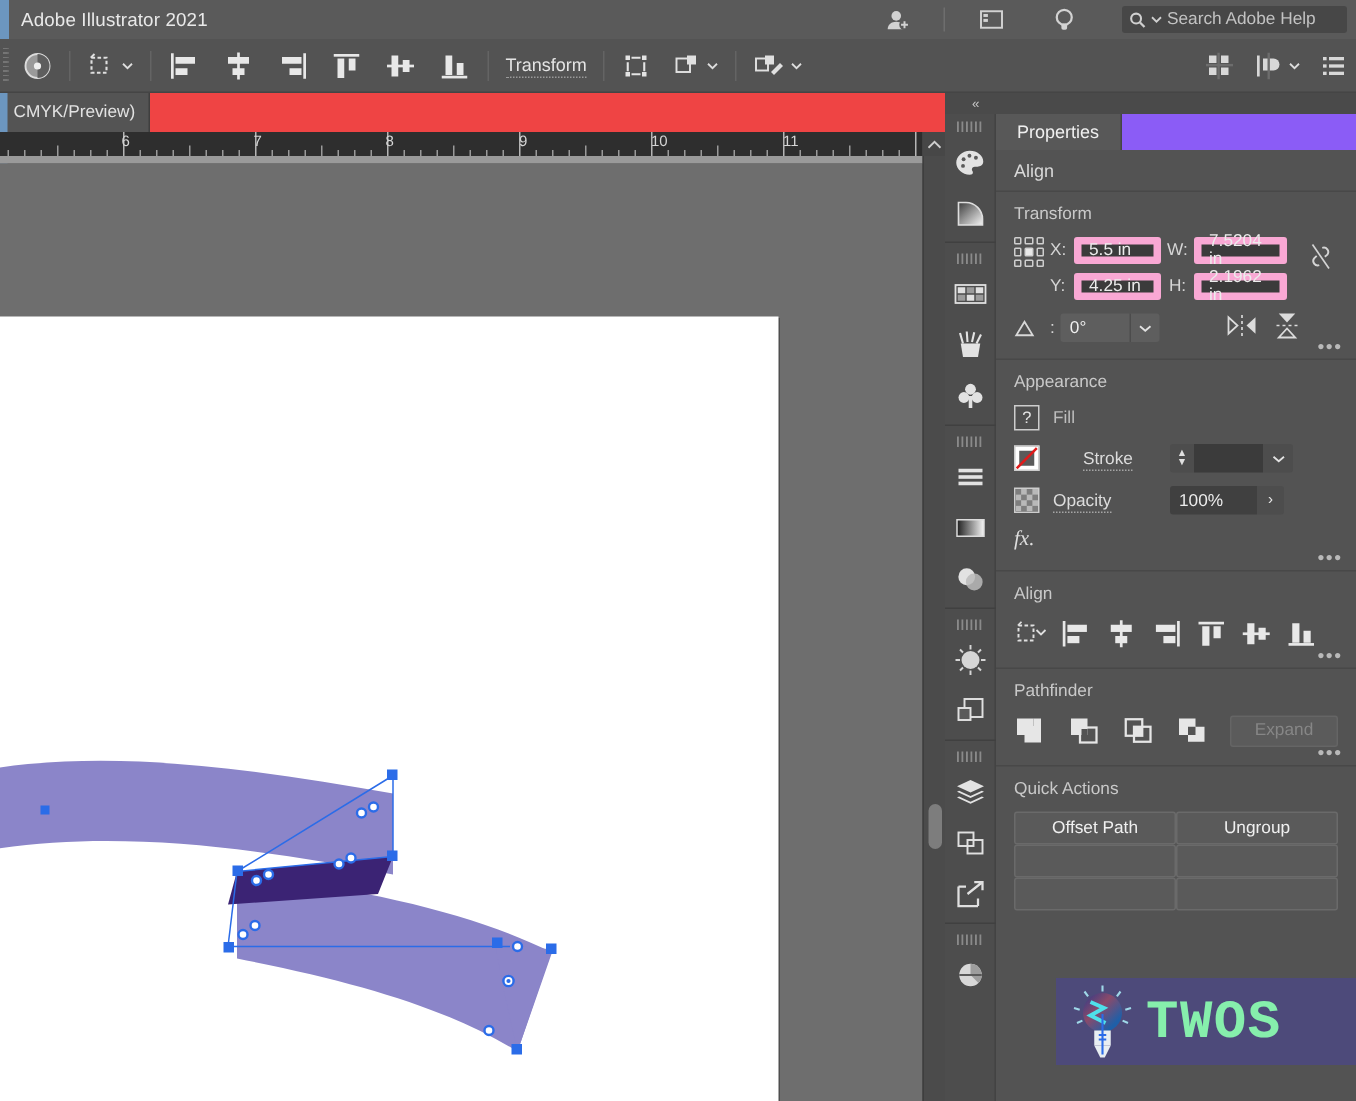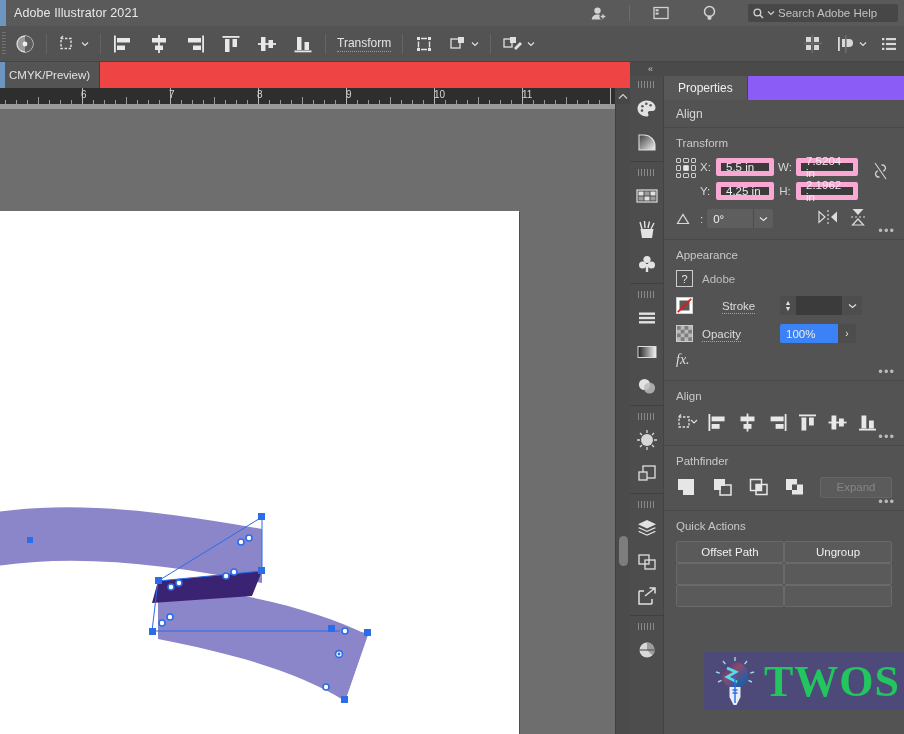--- a/index.html
+++ b/index.html
@@ -248,21 +248,21 @@
   }
   .stroke-val {
     width: 46px; height: 19px; background: #3b3b3b;
   }
   .stroke-drop {
     width: 20px; height: 19px; background: #4d4d4d; border-radius: 0 2px 2px 0;
     display: flex; align-items: center; justify-content: center;
   }
   .opacity-ctl { display: flex; align-items: center; }
   .opacity-val {
-    width: 58px; height: 19px; background: #3b82f6; border-radius: 2px 0 0 2px;
+    width: 58px; height: 19px; background: #404040; border-radius: 2px 0 0 2px;
     display: flex; align-items: center; padding-left: 6px;
     font-size: 11.5px; color: #ececec;
   }
   .opacity-arrow {
     width: 18px; height: 19px; background: #4d4d4d; border-radius: 0 2px 2px 0;
     display: flex; align-items: center; justify-content: center;
     font-size: 10px; color: #e6e6e6;
   }
   .fx { font-family: "Liberation Serif", serif; font-style: italic; font-size: 14px; color: #dedede; }
 
@@ -284,22 +284,22 @@
     font-size: 11.5px; color: #f0f0f0;
   }
 
   
   .watermark {
     position: absolute; left: 704px; top: 652px; width: 200px; height: 58px;
     background: #4d4a7a; display: flex; align-items: center; gap: 6px;
     padding-left: 8px; overflow: hidden;
   }
   .wm-text {
-    font-family: Liberation Serif, serif; font-weight: bold;
-    font-size: 44px; color: #22c55e; letter-spacing: 1px;
+    font-family: Liberation Mono, monospace; font-weight: bold;
+    font-size: 36px; color: #86efac; letter-spacing: 1px;
   }
 
   .left-edge-accent{
     position:absolute; left:0; top:62px; width:5px; height:47px; background:#6c96bf;
   }
 </style>
 </head>
 <body>
 
 <div id="app">
@@ -825,21 +825,21 @@
           </div>
         </div>
         <div class="dots">•••</div>
       </div>
 
       <div class="section" style="padding-bottom:12px;">
         <div class="section-title">Appearance</div>
 
         <div class="appr-row">
           <div class="swatch">?</div>
-          <span class="appr-label" style="color:#bdbdbd;">Adobe</span>
+          <span class="appr-label" style="color:#bdbdbd;">Fill</span>
         </div>
 
         <div class="appr-row">
           <div class="swatch" style="background:#f2f2f2;padding:0;position:relative;overflow:hidden;">
             <svg width="15" height="15" viewBox="0 0 15 15" style="display:block;">
               <rect x="0" y="0" width="15" height="15" fill="#ffffff"></rect>
               <rect x="2.5" y="2.5" width="10" height="10" fill="#5a5a5a"></rect>
               <path d="M0.8 14.2L14.2 0.8" stroke="#e01b1b" stroke-width="1.7"></path>
             </svg>
           </div>

